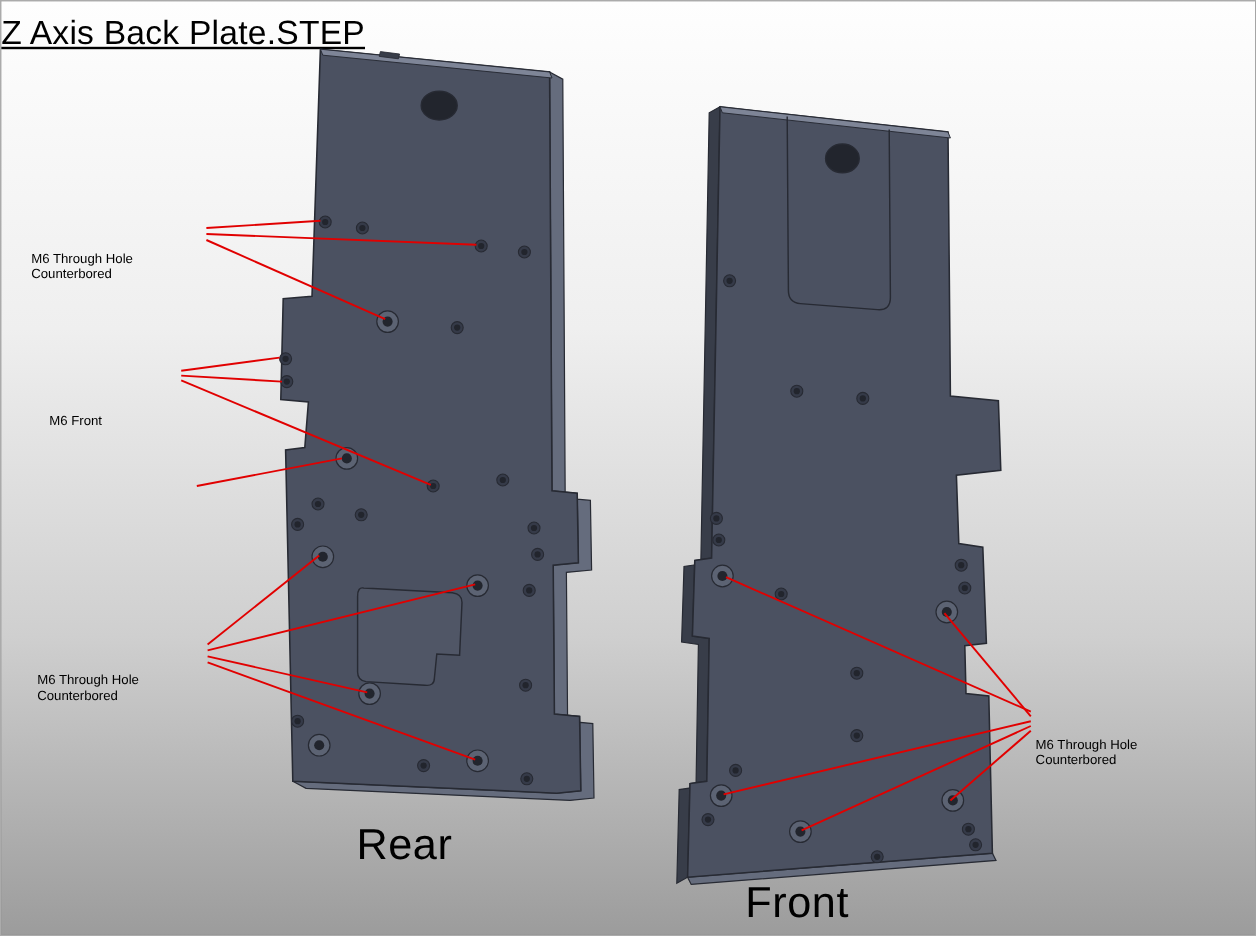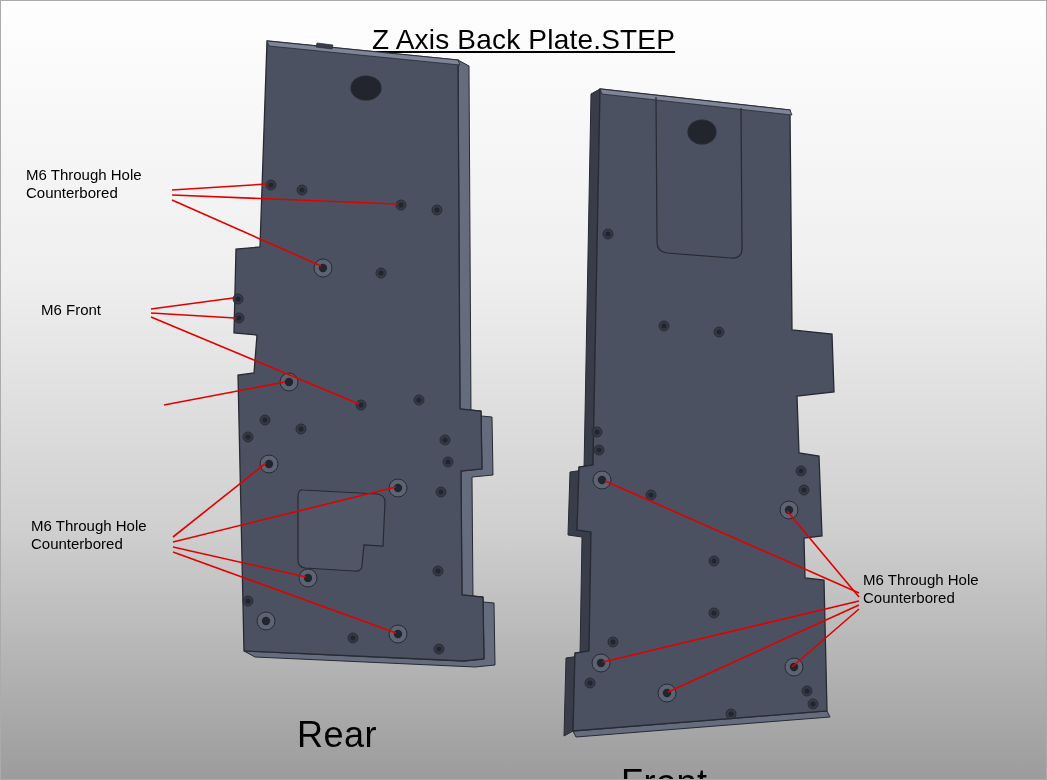--- a/index.html
+++ b/index.html
@@ -7,35 +7,36 @@
     position:relative;
     width:1047px;height:780px;
     box-sizing:border-box;
     border:1px solid #ababab;
     overflow:hidden;
     background:linear-gradient(180deg,#fefefe 0%,#efefef 35%,#cfcfcf 68%,#9c9c9c 100%);
     font-family:"Liberation Sans",sans-serif;
     color:#000;
   }
   .title{
-    position:absolute;top:23px;left:0;width:100%;
-    text-align:center;font-size:28px;font-weight:400;
+    position:absolute;top:11px;left:0;width:100%;
+    font-size:28px;font-weight:400;
     text-decoration:underline;letter-spacing:.2px;
   }
   .ann{
-    position:absolute;font-size:15px;line-height:1.22;
+    position:absolute;font-size:11px;line-height:1.22;
     white-space:pre-line;
+    margin-top:44px;
   }
   .ann-1{left:25px;top:165px;}
   .ann-2{left:40px;top:300px;}
   .ann-3{left:40px;top:379px;}
   .ann-4{left:30px;top:516px;}
   .ann-5{left:862px;top:570px;}
   .view-label{
-    position:absolute;font-size:36px;font-weight:400;letter-spacing:.5px;margin-top:31px;
+    position:absolute;font-size:36px;font-weight:400;letter-spacing:.5px;
   }
   .view-label-rear{left:296px;top:682px;}
   .view-label-front{left:620px;top:730px;}
   svg.cad{position:absolute;left:0;top:0;}
   .face{fill:var(--plate-face);stroke:var(--outline);stroke-width:1.3;}
   .side{fill:var(--plate-side);stroke:var(--outline);stroke-width:1;}
   .sideDark{fill:var(--plate-dark);stroke:var(--outline);stroke-width:1;}
   .strip{fill:var(--plate-top);stroke:var(--outline);stroke-width:.8;}
   .pocket{fill:var(--pocket-fill);stroke:var(--outline);stroke-width:1.2;}
   .pocketOpen{fill:none;stroke:var(--outline);stroke-width:1.2;}

